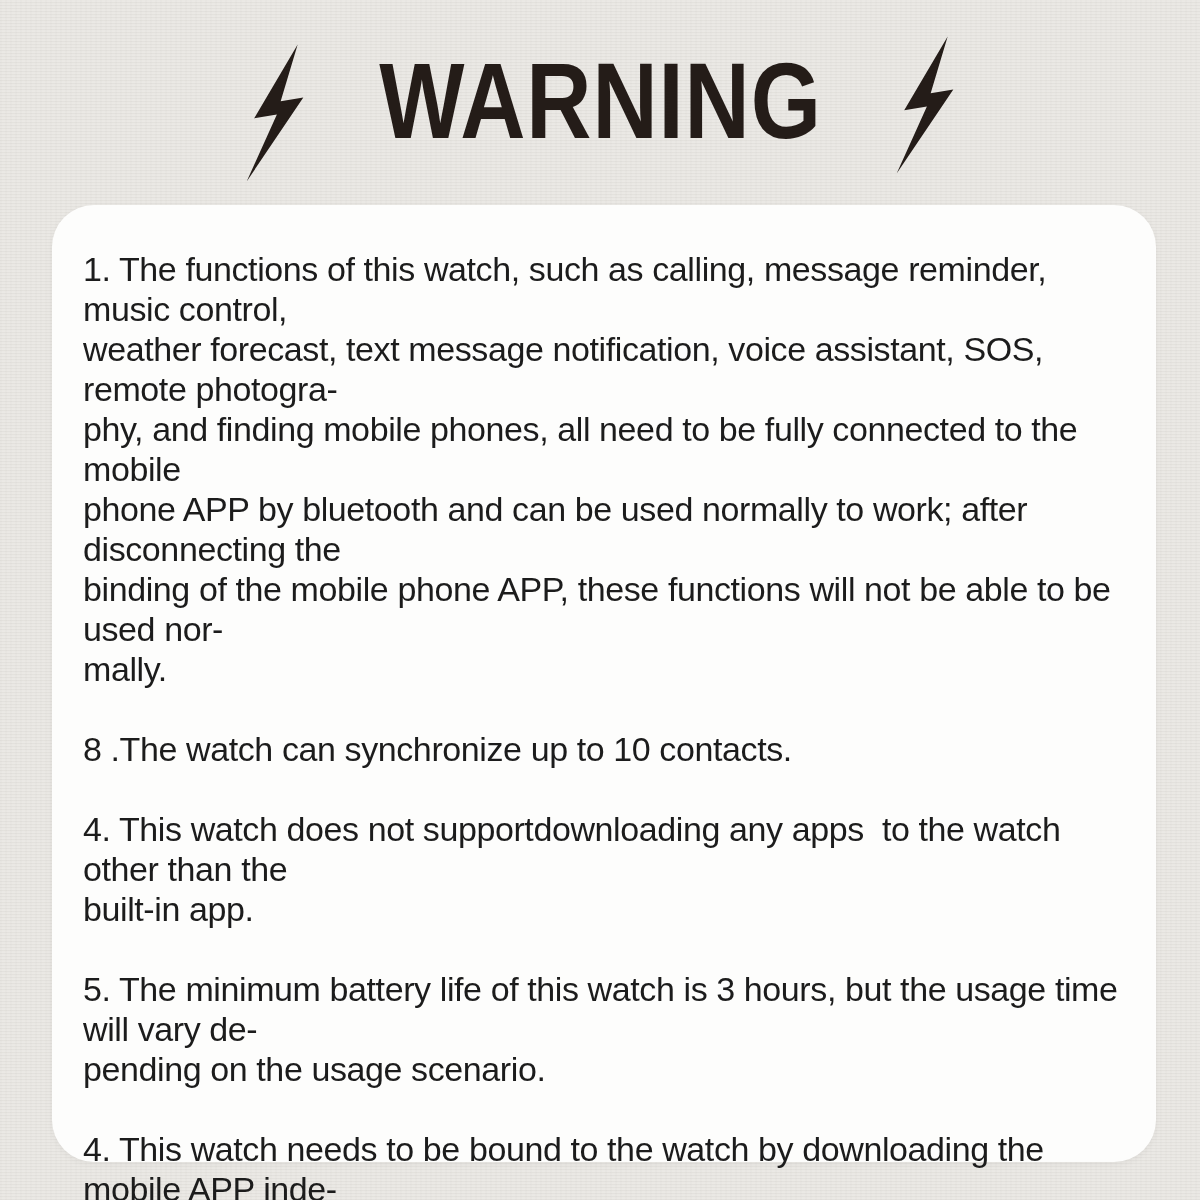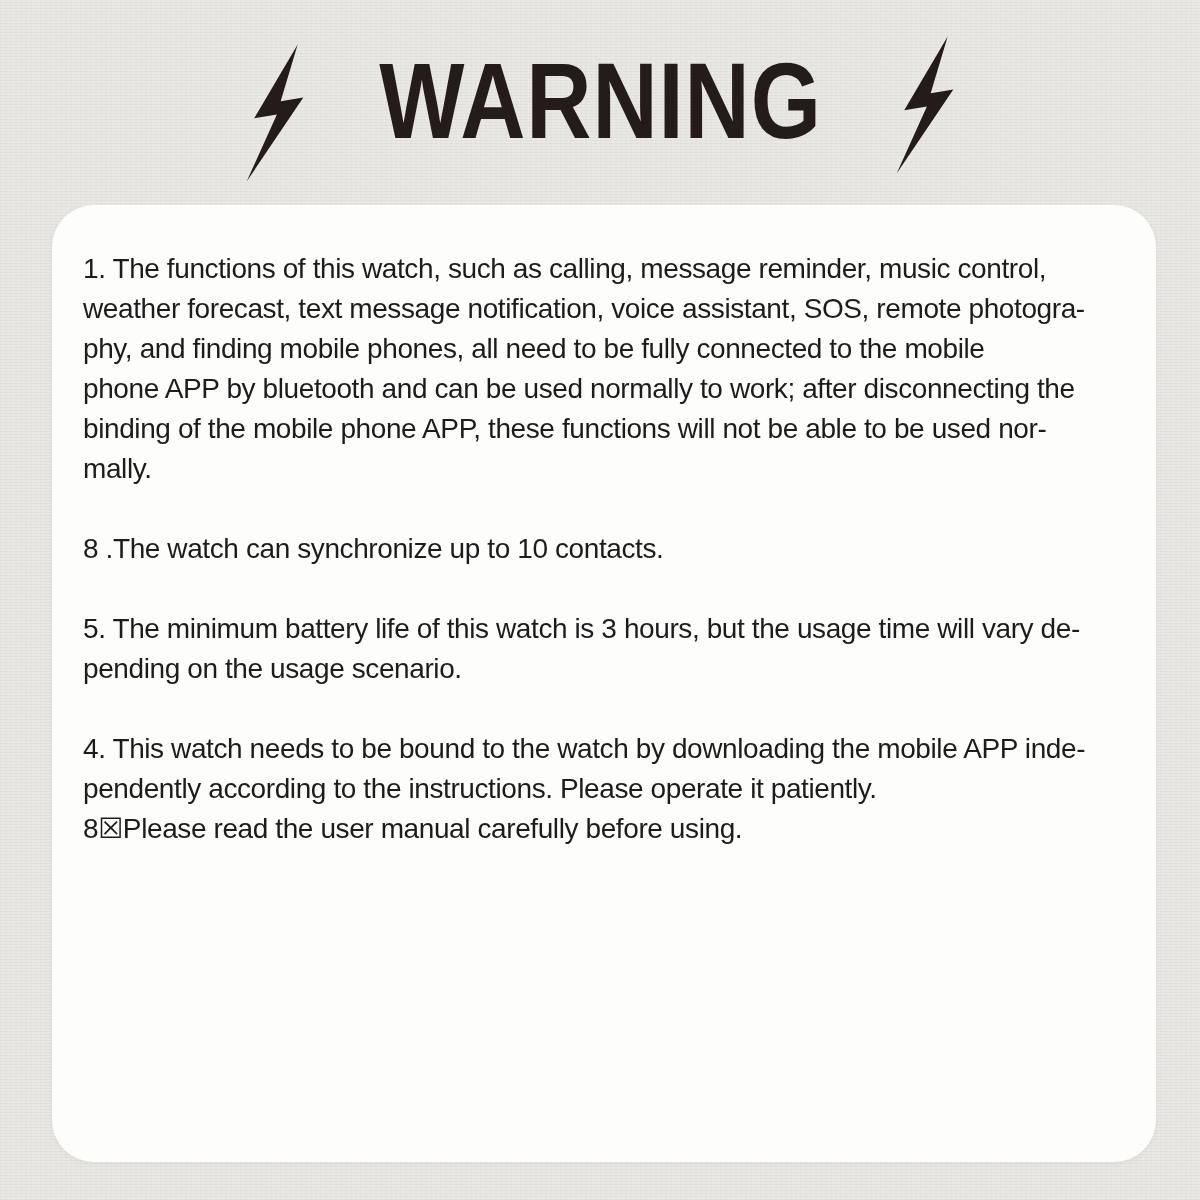--- a/index.html
+++ b/index.html
@@ -44,21 +44,21 @@
   
   .card{
     position:absolute; left:52px; top:205px;
     width:1104px; height:957px;
     background:var(--card_bg);
     border-radius:42px;
     box-shadow:0 2px 6px rgba(60,55,50,0.05);
     padding:44px 26px 0 31px;
   }
   .card p{
-    font-size:28px;
+    font-size:34px;
     line-height:40px;
     letter-spacing:-0.4px;
     white-space:pre-wrap;
     margin:0 0 40px 0;
     color:var(--text);
   }
 </style>
 </head>
 <body>
 
@@ -75,18 +75,20 @@
 </div>
 
 <main class="card">
   <p>1. The functions of this watch, such as calling, message reminder, music control,
 weather forecast, text message notification, voice assistant, SOS, remote photogra-
 phy, and finding mobile phones, all need to be fully connected to the mobile
 phone APP by bluetooth and can be used normally to work; after disconnecting the
 binding of the mobile phone APP, these functions will not be able to be used nor-
 mally.</p>
   <p>8 .The watch can synchronize up to 10 contacts.</p>
+  <p>4. This watch does not supportdownloading any apps  to the watch other than the
+built-in app.</p>
   <p>5. The minimum battery life of this watch is 3 hours, but the usage time will vary de-
 pending on the usage scenario.</p>
   <p>4. This watch needs to be bound to the watch by downloading the mobile APP inde-
 pendently according to the instructions. Please operate it patiently.
 8☒Please read the user manual carefully before using.</p>
 </main>
 
 </body></html>

